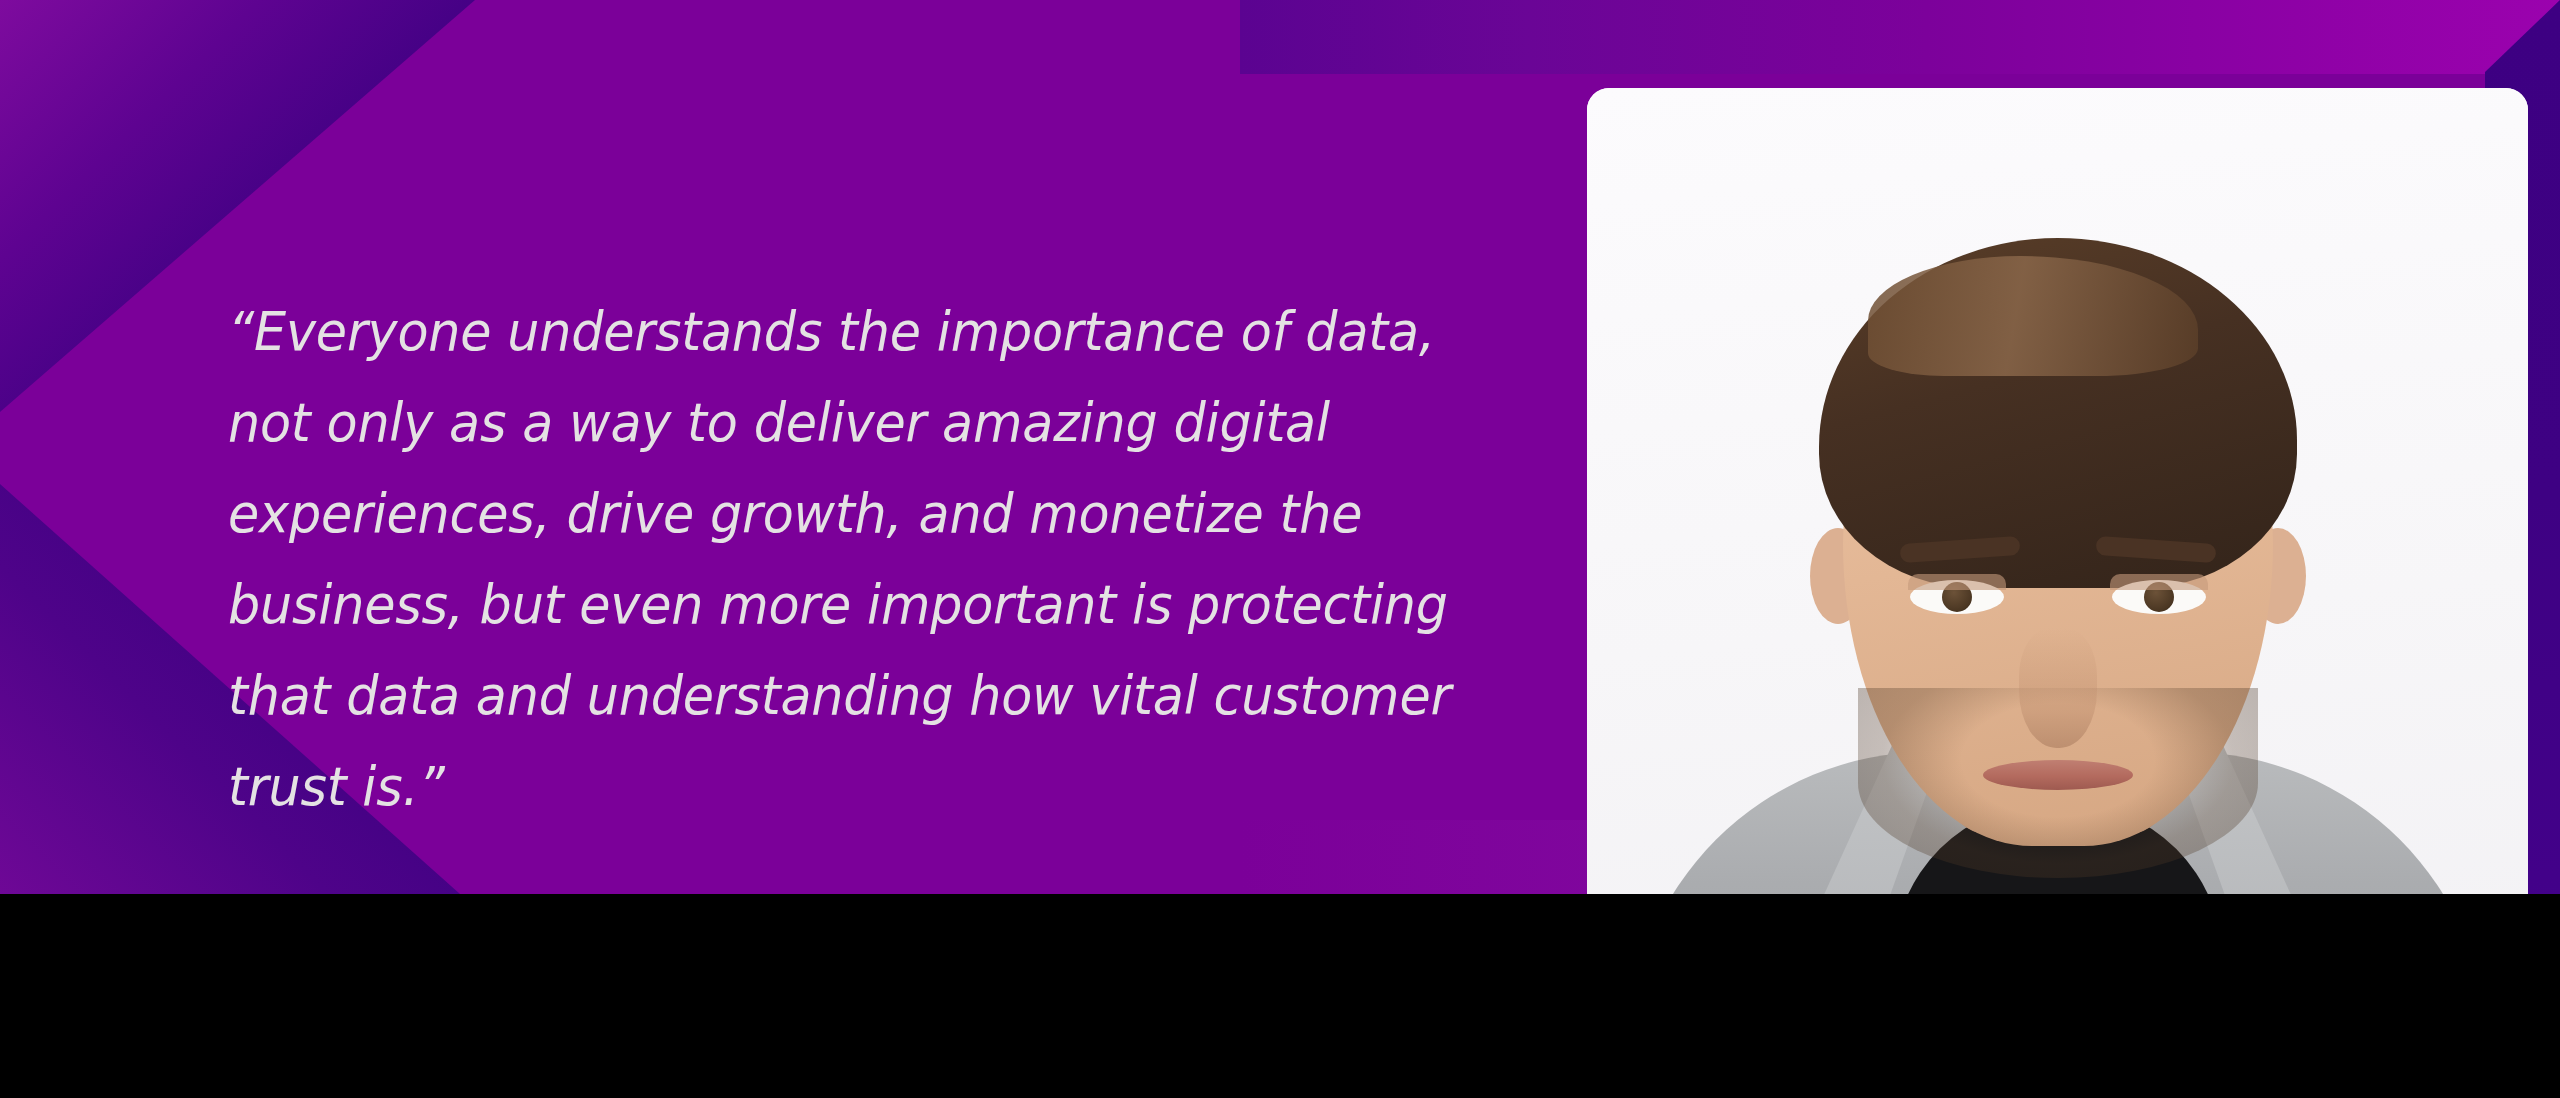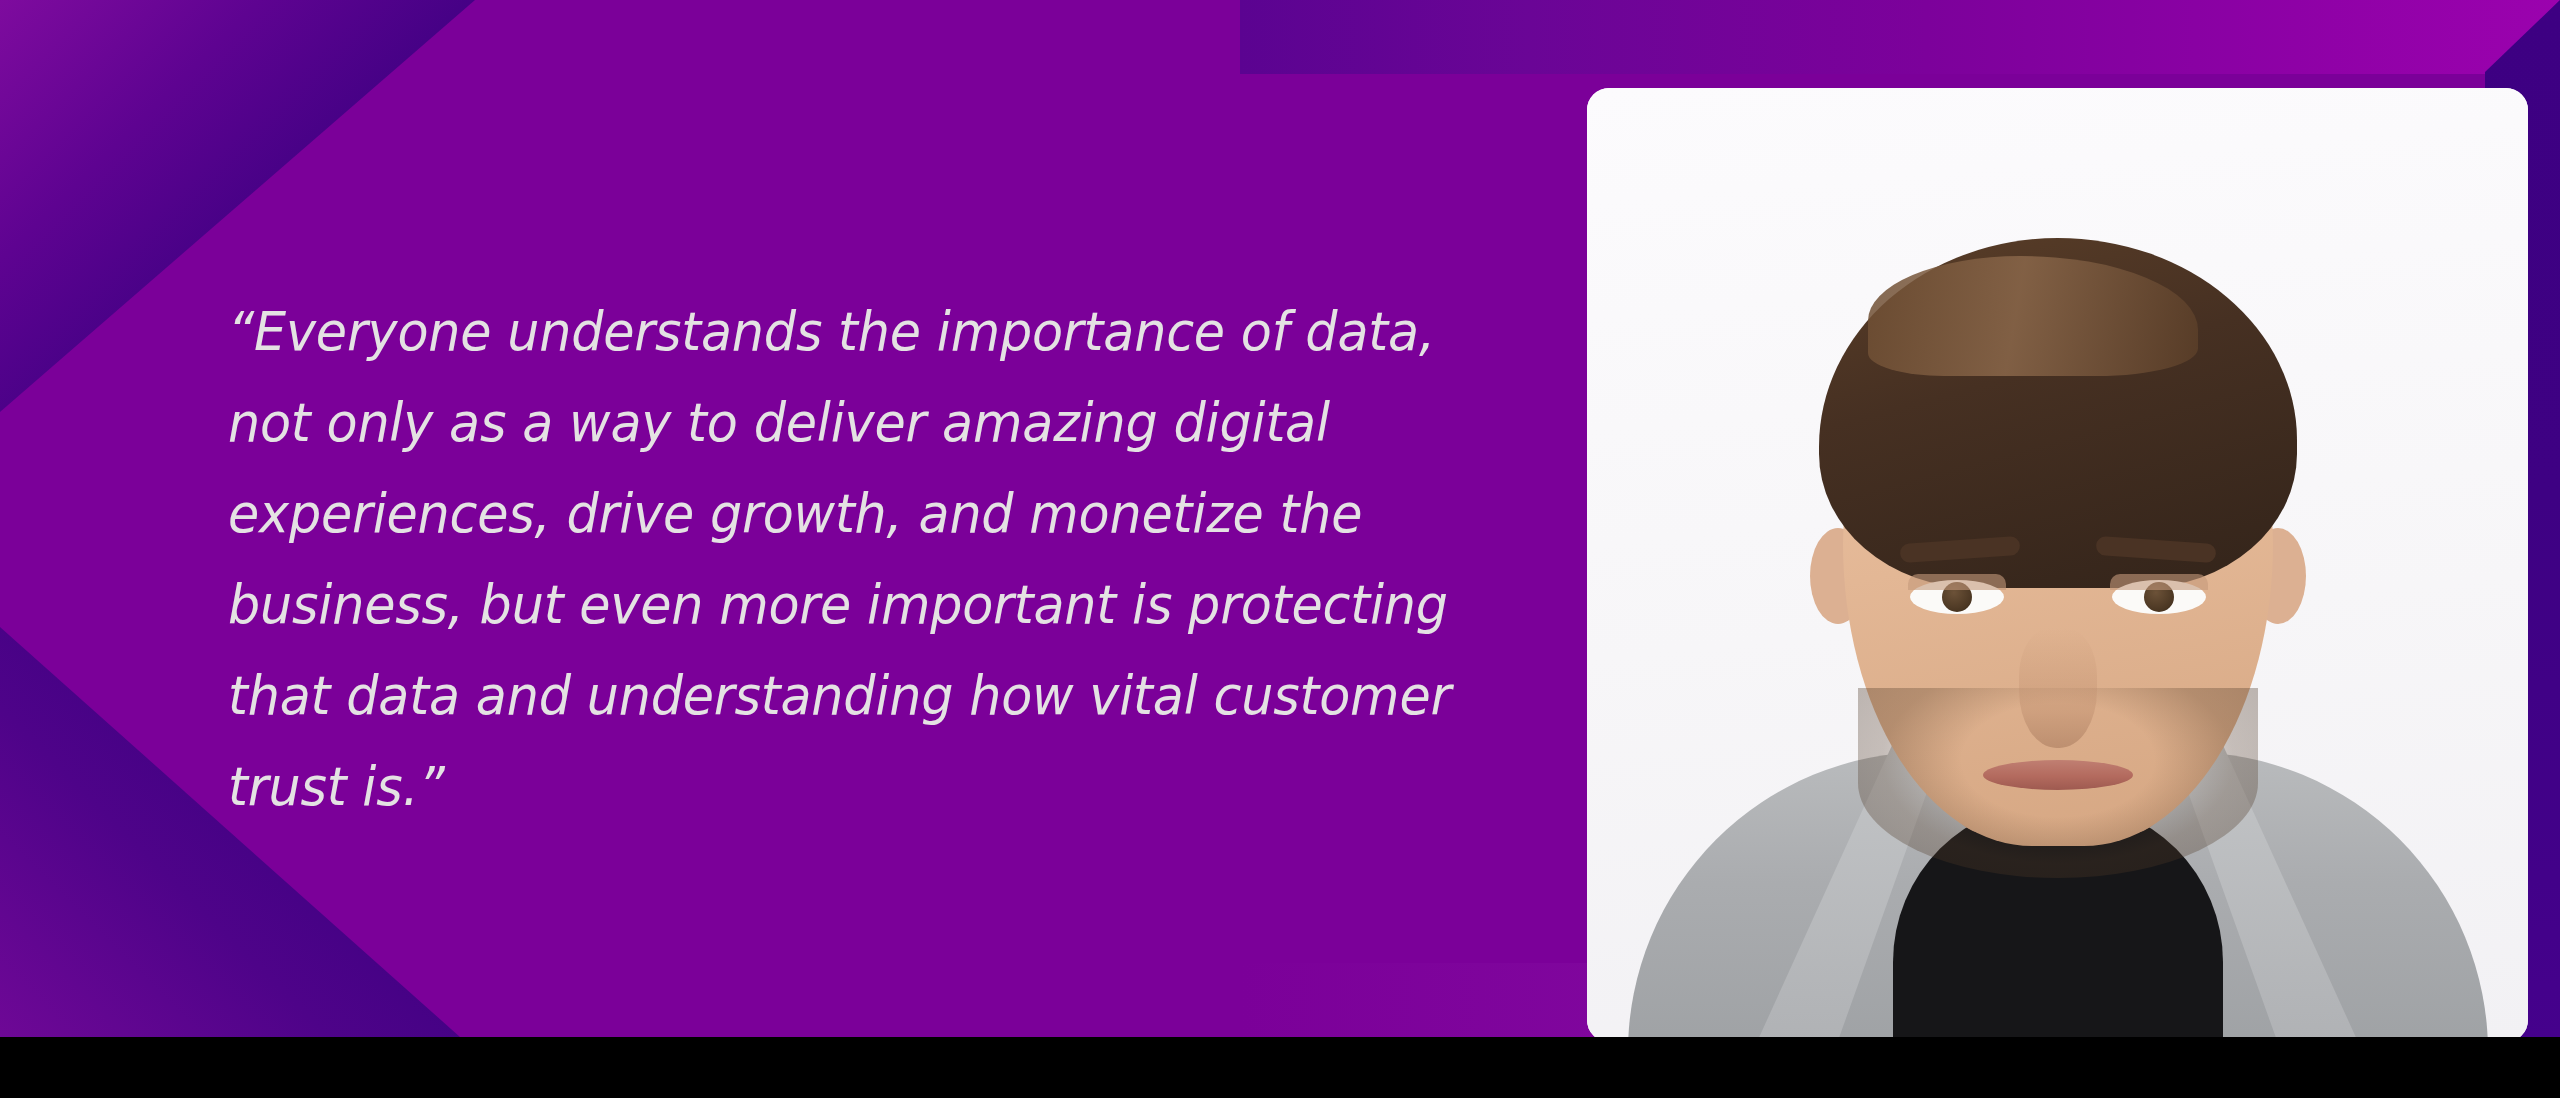--- a/index.html
+++ b/index.html
@@ -6,21 +6,21 @@
   html, body {
     margin: 0;
     padding: 0;
     background: #000;
   }
   * { box-sizing: border-box; }
 
   .banner {
     position: relative;
     width: 2560px;
-    height: 1037px;
+    height: 894px;
     overflow: hidden;
     background: #7B0099;
     font-family: "DejaVu Sans", "Liberation Sans", sans-serif;
   }
 
   
   .bg-base {
     position: absolute;
     inset: 0;
     background: #7B0099;

